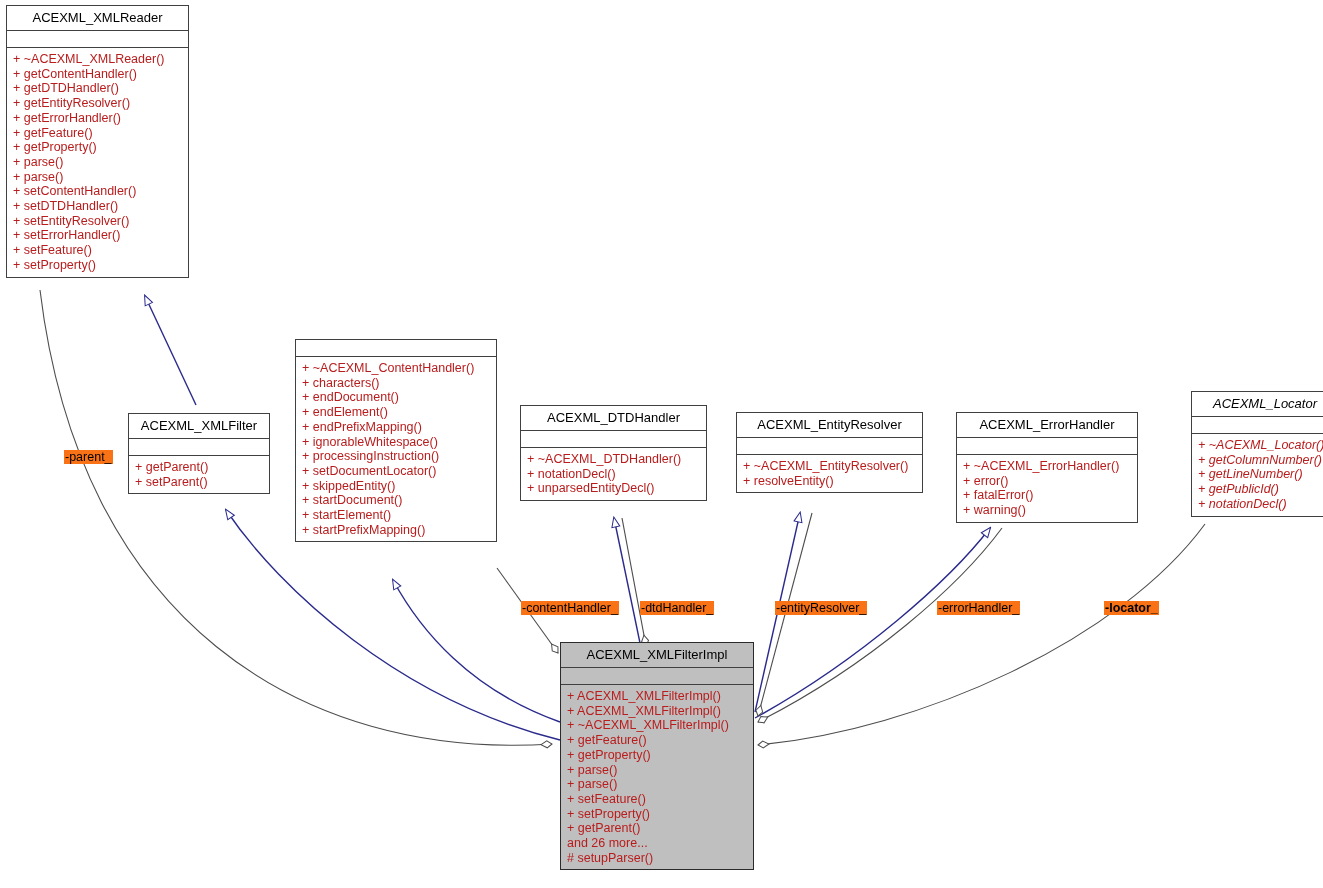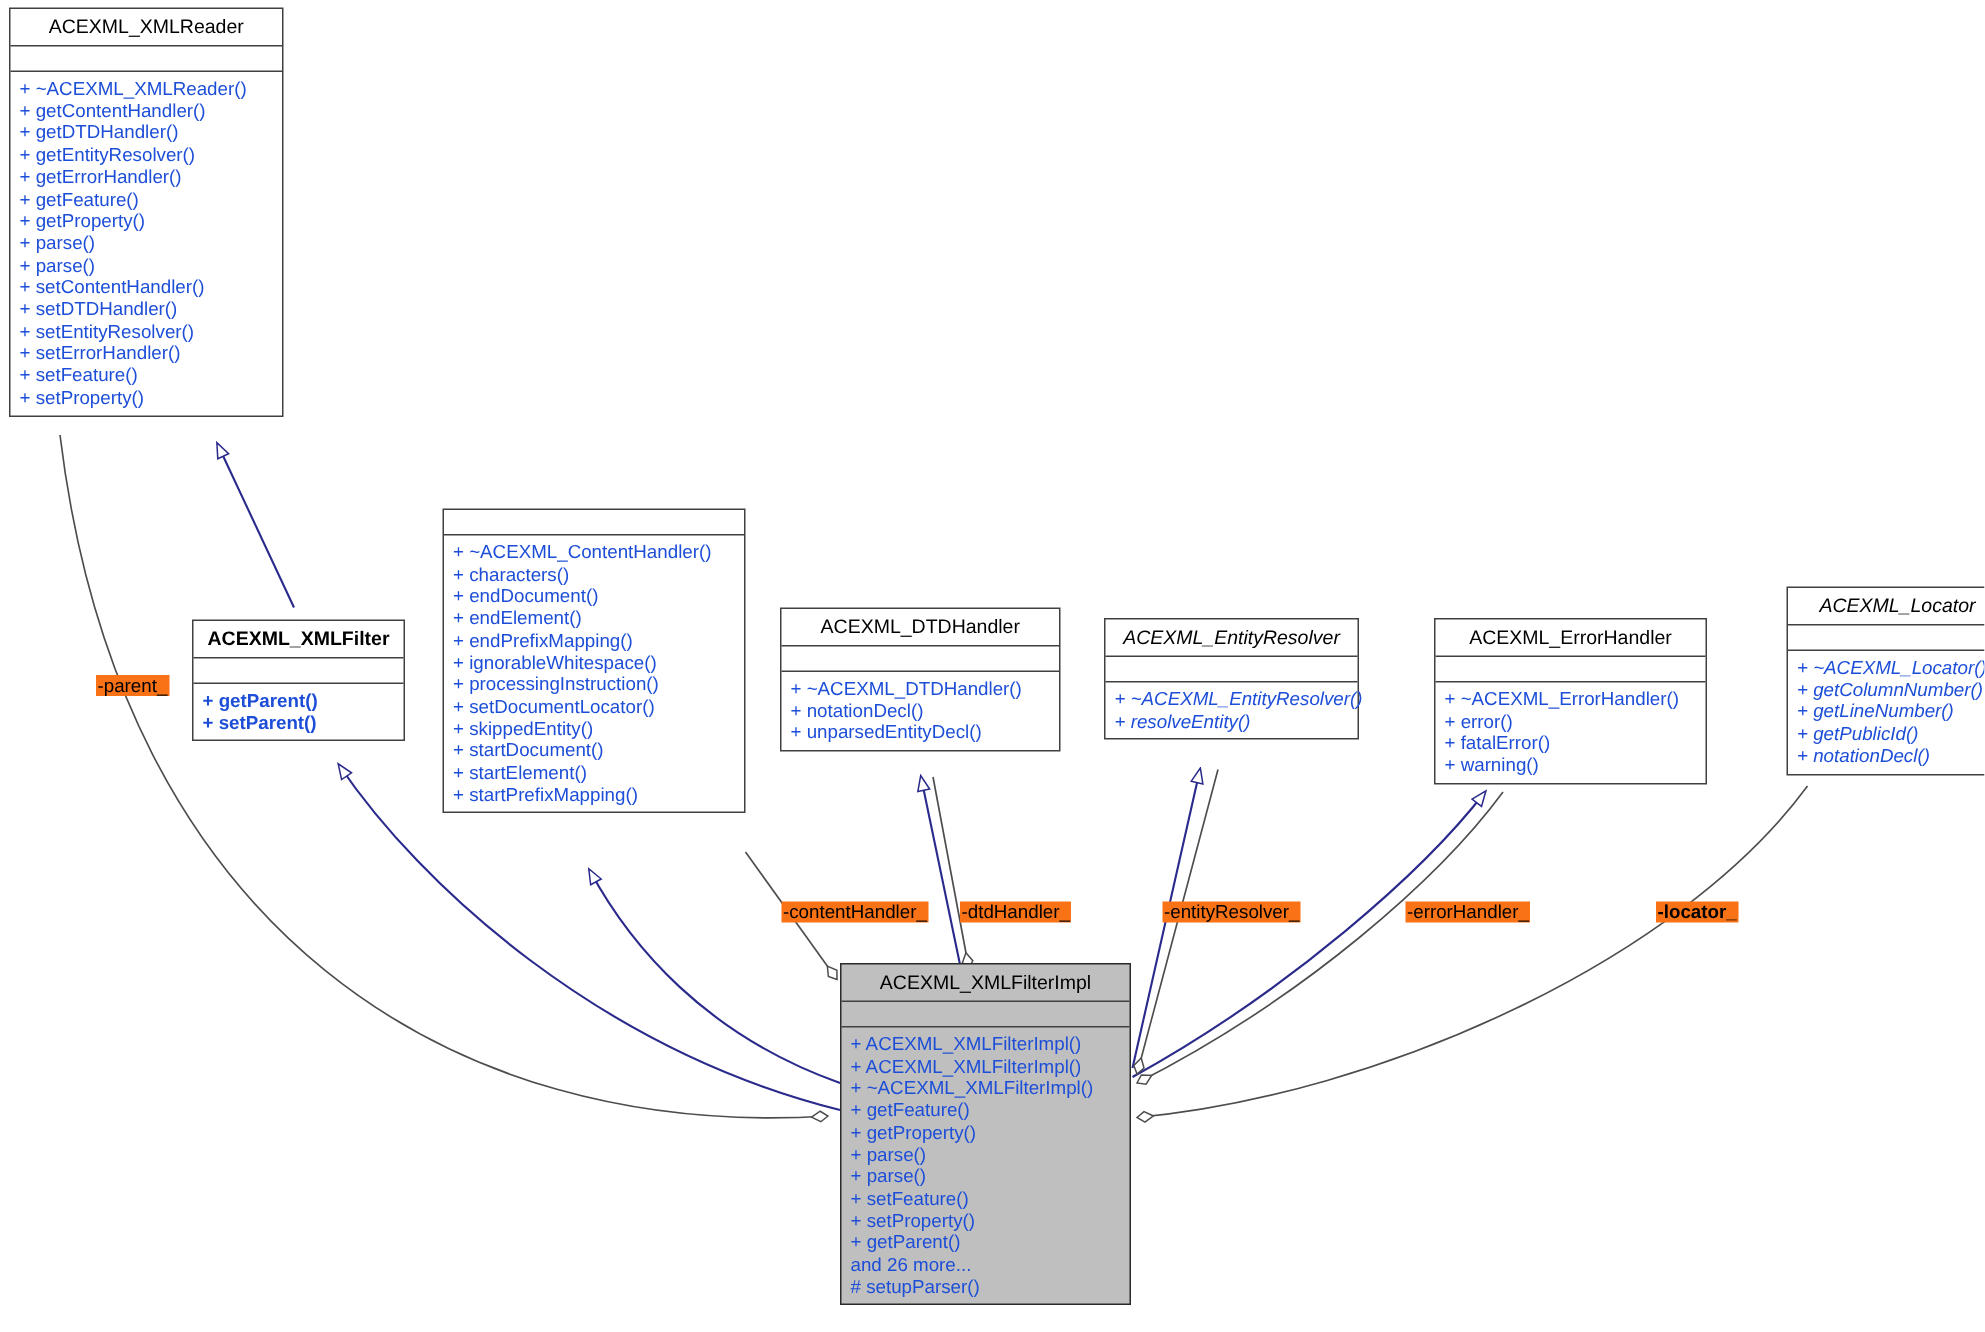--- a/index.html
+++ b/index.html
@@ -46,21 +46,21 @@
   .cls-attrs {
     height: 16px;
     border-bottom: 1px solid #404040;
   }
   .cls-ops {
     padding: 4px 4px 4px 6px;
   }
   .op {
     font-size: 12.5px;
     line-height: 14.7px;
-    color: #1d4ed8;
+    color: #b91c1c;
     white-space: nowrap;
   }
   .edge-label {
     position: absolute;
     font-size: 12.5px;
     color: #000000;
     white-space: nowrap;
     background: #f97316;
     z-index: 6;
     padding: 0 1px;
@@ -125,21 +125,21 @@
       <div class="op">+ parse()</div>
       <div class="op">+ setContentHandler()</div>
       <div class="op">+ setDTDHandler()</div>
       <div class="op">+ setEntityResolver()</div>
       <div class="op">+ setErrorHandler()</div>
       <div class="op">+ setFeature()</div>
       <div class="op">+ setProperty()</div>
     </div>
   </div>
 
-  <div class="umlbox" style="left:128px; top:413px; width:142px;font-weight:bold;">
+  <div class="umlbox" style="left:128px; top:413px; width:142px;">
     <div class="cls-title">ACEXML_XMLFilter</div>
     <div class="cls-attrs"></div>
     <div class="cls-ops">
       <div class="op">+ getParent()</div>
       <div class="op">+ setParent()</div>
     </div>
   </div>
 
   <div class="umlbox" style="left:295px; top:339px; width:202px;">
     <div class="cls-attrs"></div>
@@ -162,21 +162,21 @@
   <div class="umlbox" style="left:520px; top:405px; width:187px;">
     <div class="cls-title">ACEXML_DTDHandler</div>
     <div class="cls-attrs"></div>
     <div class="cls-ops">
       <div class="op">+ ~ACEXML_DTDHandler()</div>
       <div class="op">+ notationDecl()</div>
       <div class="op">+ unparsedEntityDecl()</div>
     </div>
   </div>
 
-  <div class="umlbox" style="left:736px; top:412px; width:170px;font-style:italic;">
+  <div class="umlbox" style="left:736px; top:412px; width:187px;">
     <div class="cls-title">ACEXML_EntityResolver</div>
     <div class="cls-attrs"></div>
     <div class="cls-ops">
       <div class="op">+ ~ACEXML_EntityResolver()</div>
       <div class="op">+ resolveEntity()</div>
     </div>
   </div>
 
   <div class="umlbox" style="left:956px; top:397px; width:182px;margin-top:15px;">
     <div class="cls-title">ACEXML_ErrorHandler</div>

